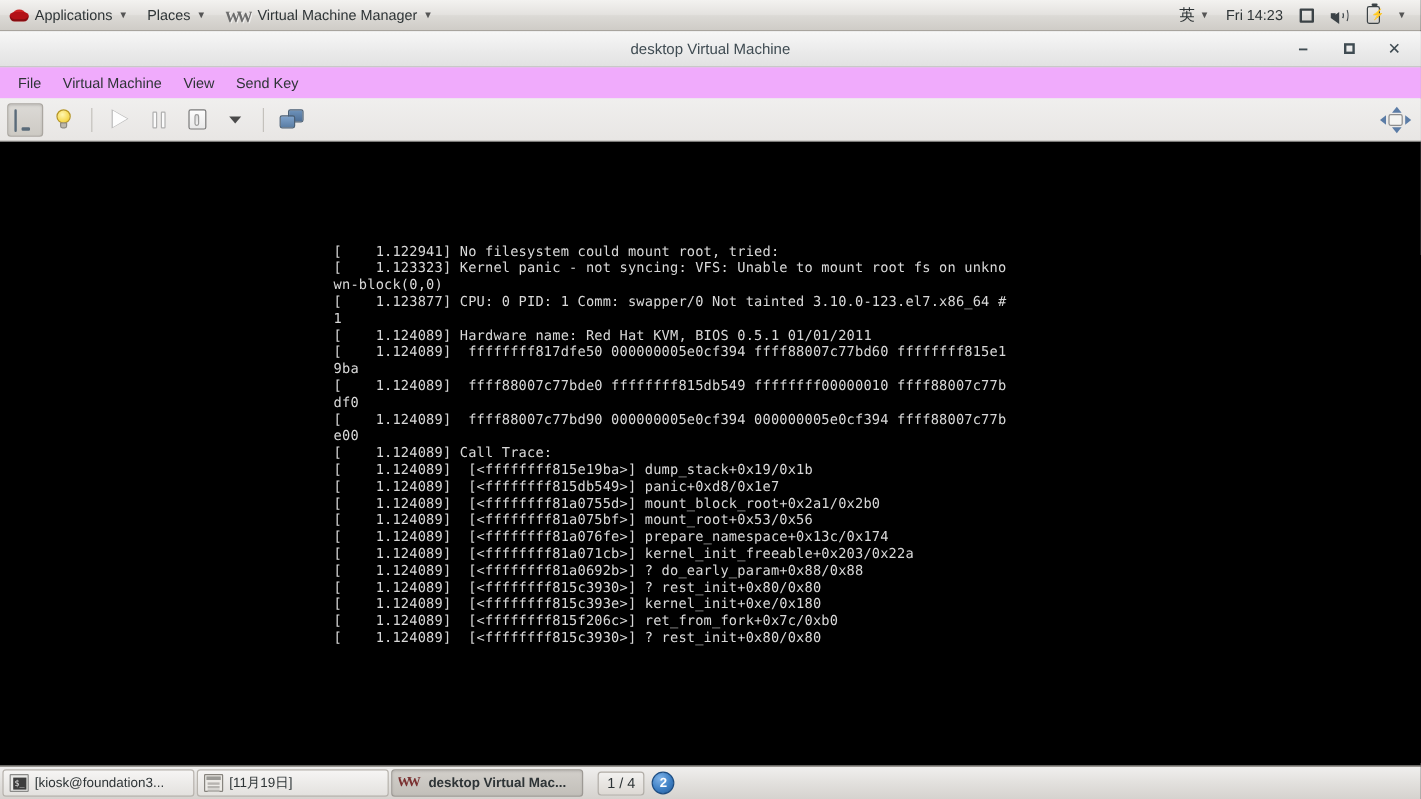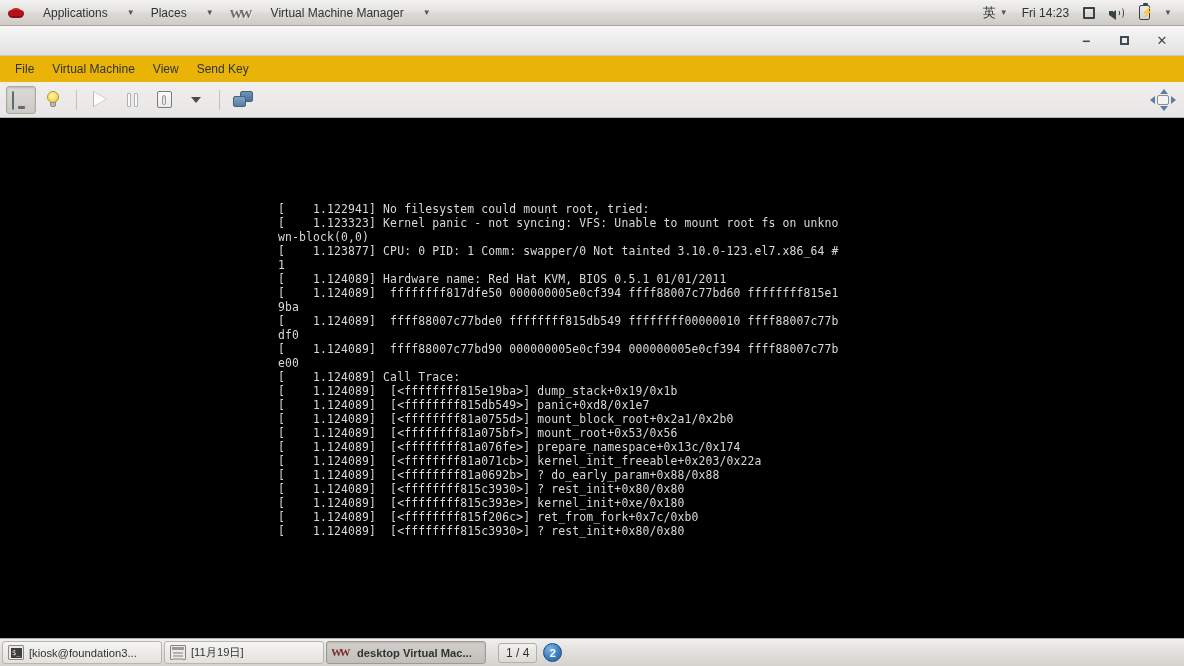--- a/index.html
+++ b/index.html
@@ -13,21 +13,21 @@
   
   #top-panel {
     position: absolute; left: 0; top: 0;
     width: 1184px; height: 26px;
     background: linear-gradient(to bottom, #f3f2f0 0%, #e4e2df 48%, #dcdad6 52%, #cfccc7 100%);
     border-bottom: 1px solid #a8a49e;
     display: flex; align-items: center;
     font-size: 12px; color: #2e3436;
   }
   .panel-menu {
-    display: flex; align-items: center; gap: 19px;
+    display: flex; align-items: center; gap: 5px;
     padding: 0 8px; height: 25px; cursor: default;
     white-space: nowrap;
   }
   .caret { font-size: 8px; color: #555; line-height: 1; }
   .rh-logo {
     width: 16px; height: 14px; position: relative; display: inline-block;
   }
   .rh-logo .hat {
     position: absolute; left: 0; bottom: 2px; width: 16px; height: 8px;
     background: #b31217; border-radius: 50% 50% 45% 45% / 70% 70% 100% 100%;
@@ -112,21 +112,21 @@
   .wc-btn {
     width: 16px; height: 16px; display: flex; align-items: center; justify-content: center;
     color: #3f4b52; font-size: 13px; cursor: default; line-height: 1;
   }
   .wc-min { font-size: 14px; font-weight: bold; }
   .wc-max-box { width: 9px; height: 9px; border: 2px solid #3f4b52; }
 
   #menubar {
     height: 26px; display: flex; align-items: center;
     padding-left: 6px; gap: 0px;
-    background: #eab308;
+    background: #f0abfc;
     font-size: 12px; color: #2e3436;
   }
   .menu-item { padding: 3px 9px; cursor: default; border-radius: 2px; }
 
   #toolbar {
     height: 36px;
     background: linear-gradient(to bottom, #f0efee 0%, #e8e6e4 100%);
     border-bottom: 1px solid #b9b6b2;
     display: flex; align-items: center;
     padding: 0 6px; gap: 2px;
@@ -362,20 +362,21 @@
     </div>
     <div class="tray-item">
       <span class="caret">▼</span>
     </div>
   </div>
 </div>
 
 <div id="vmm-window">
 
   <div id="titlebar">
+    <div id="window-title">desktop Virtual Machine</div>
     <div id="window-controls">
       <div class="wc-btn wc-min">
         <span>−</span>
       </div>
       <div class="wc-btn">
         <span class="wc-max-box"></span>
       </div>
       <div class="wc-btn">
         <span>✕</span>
       </div>

